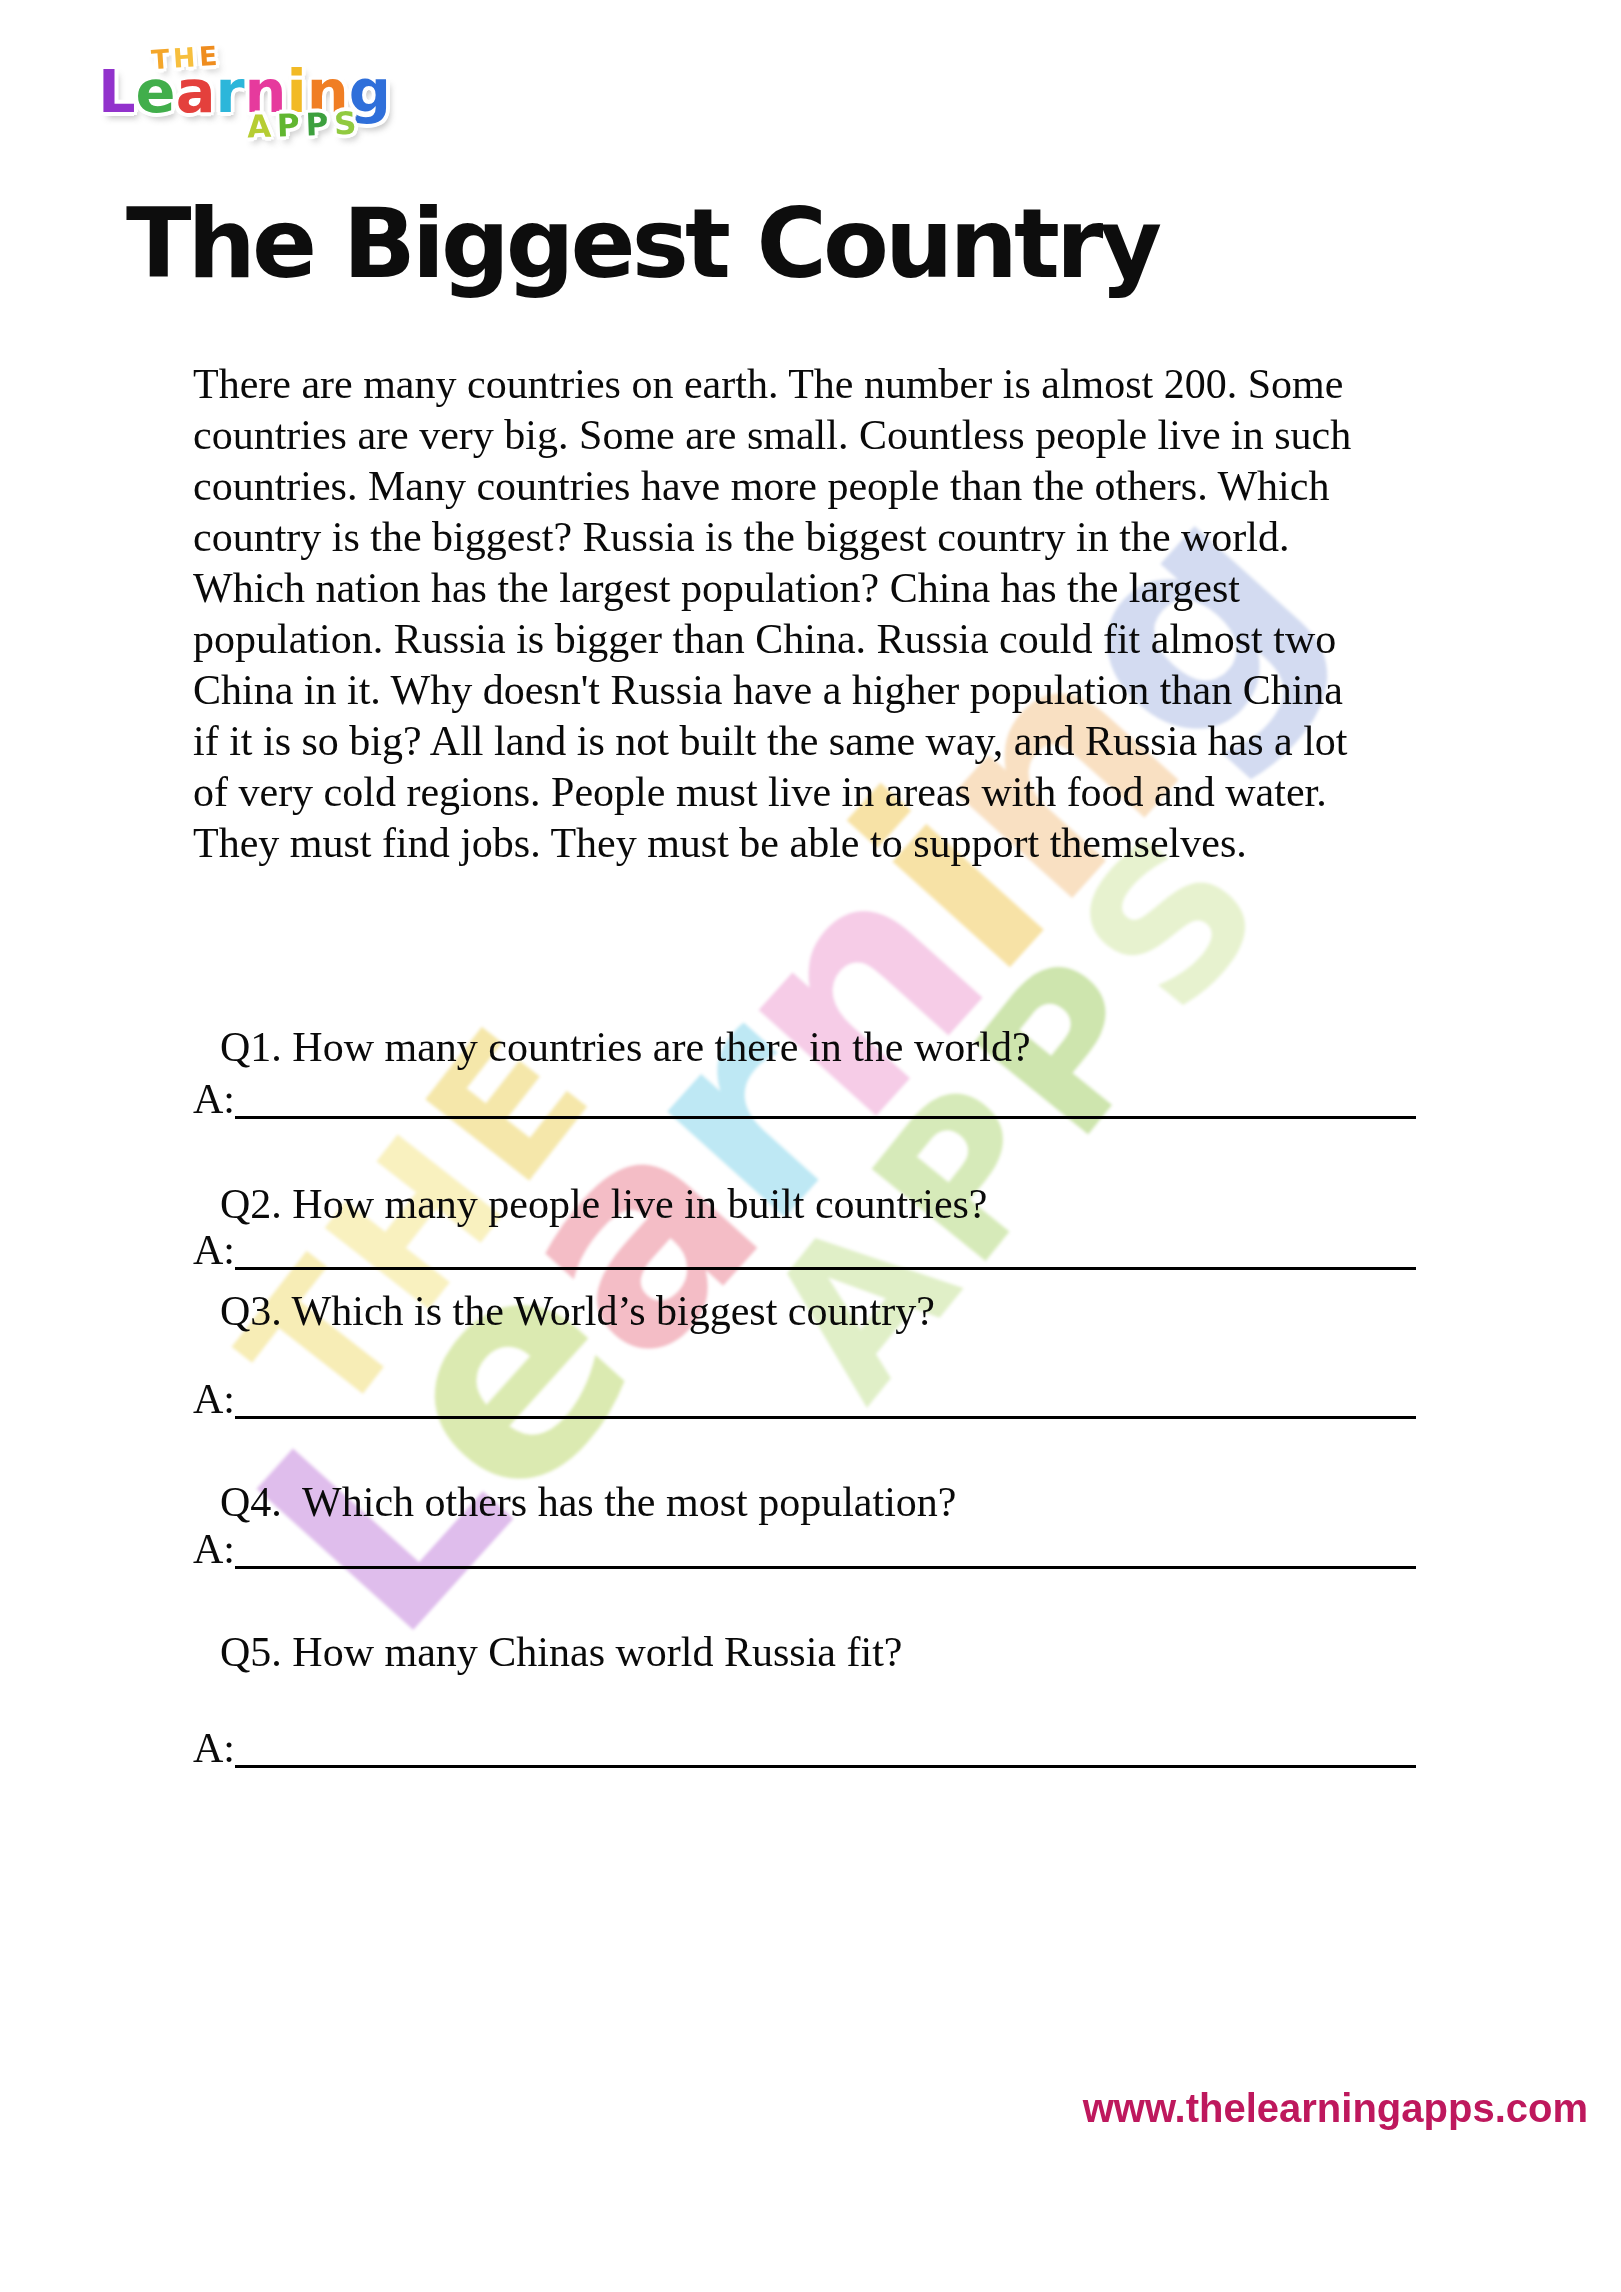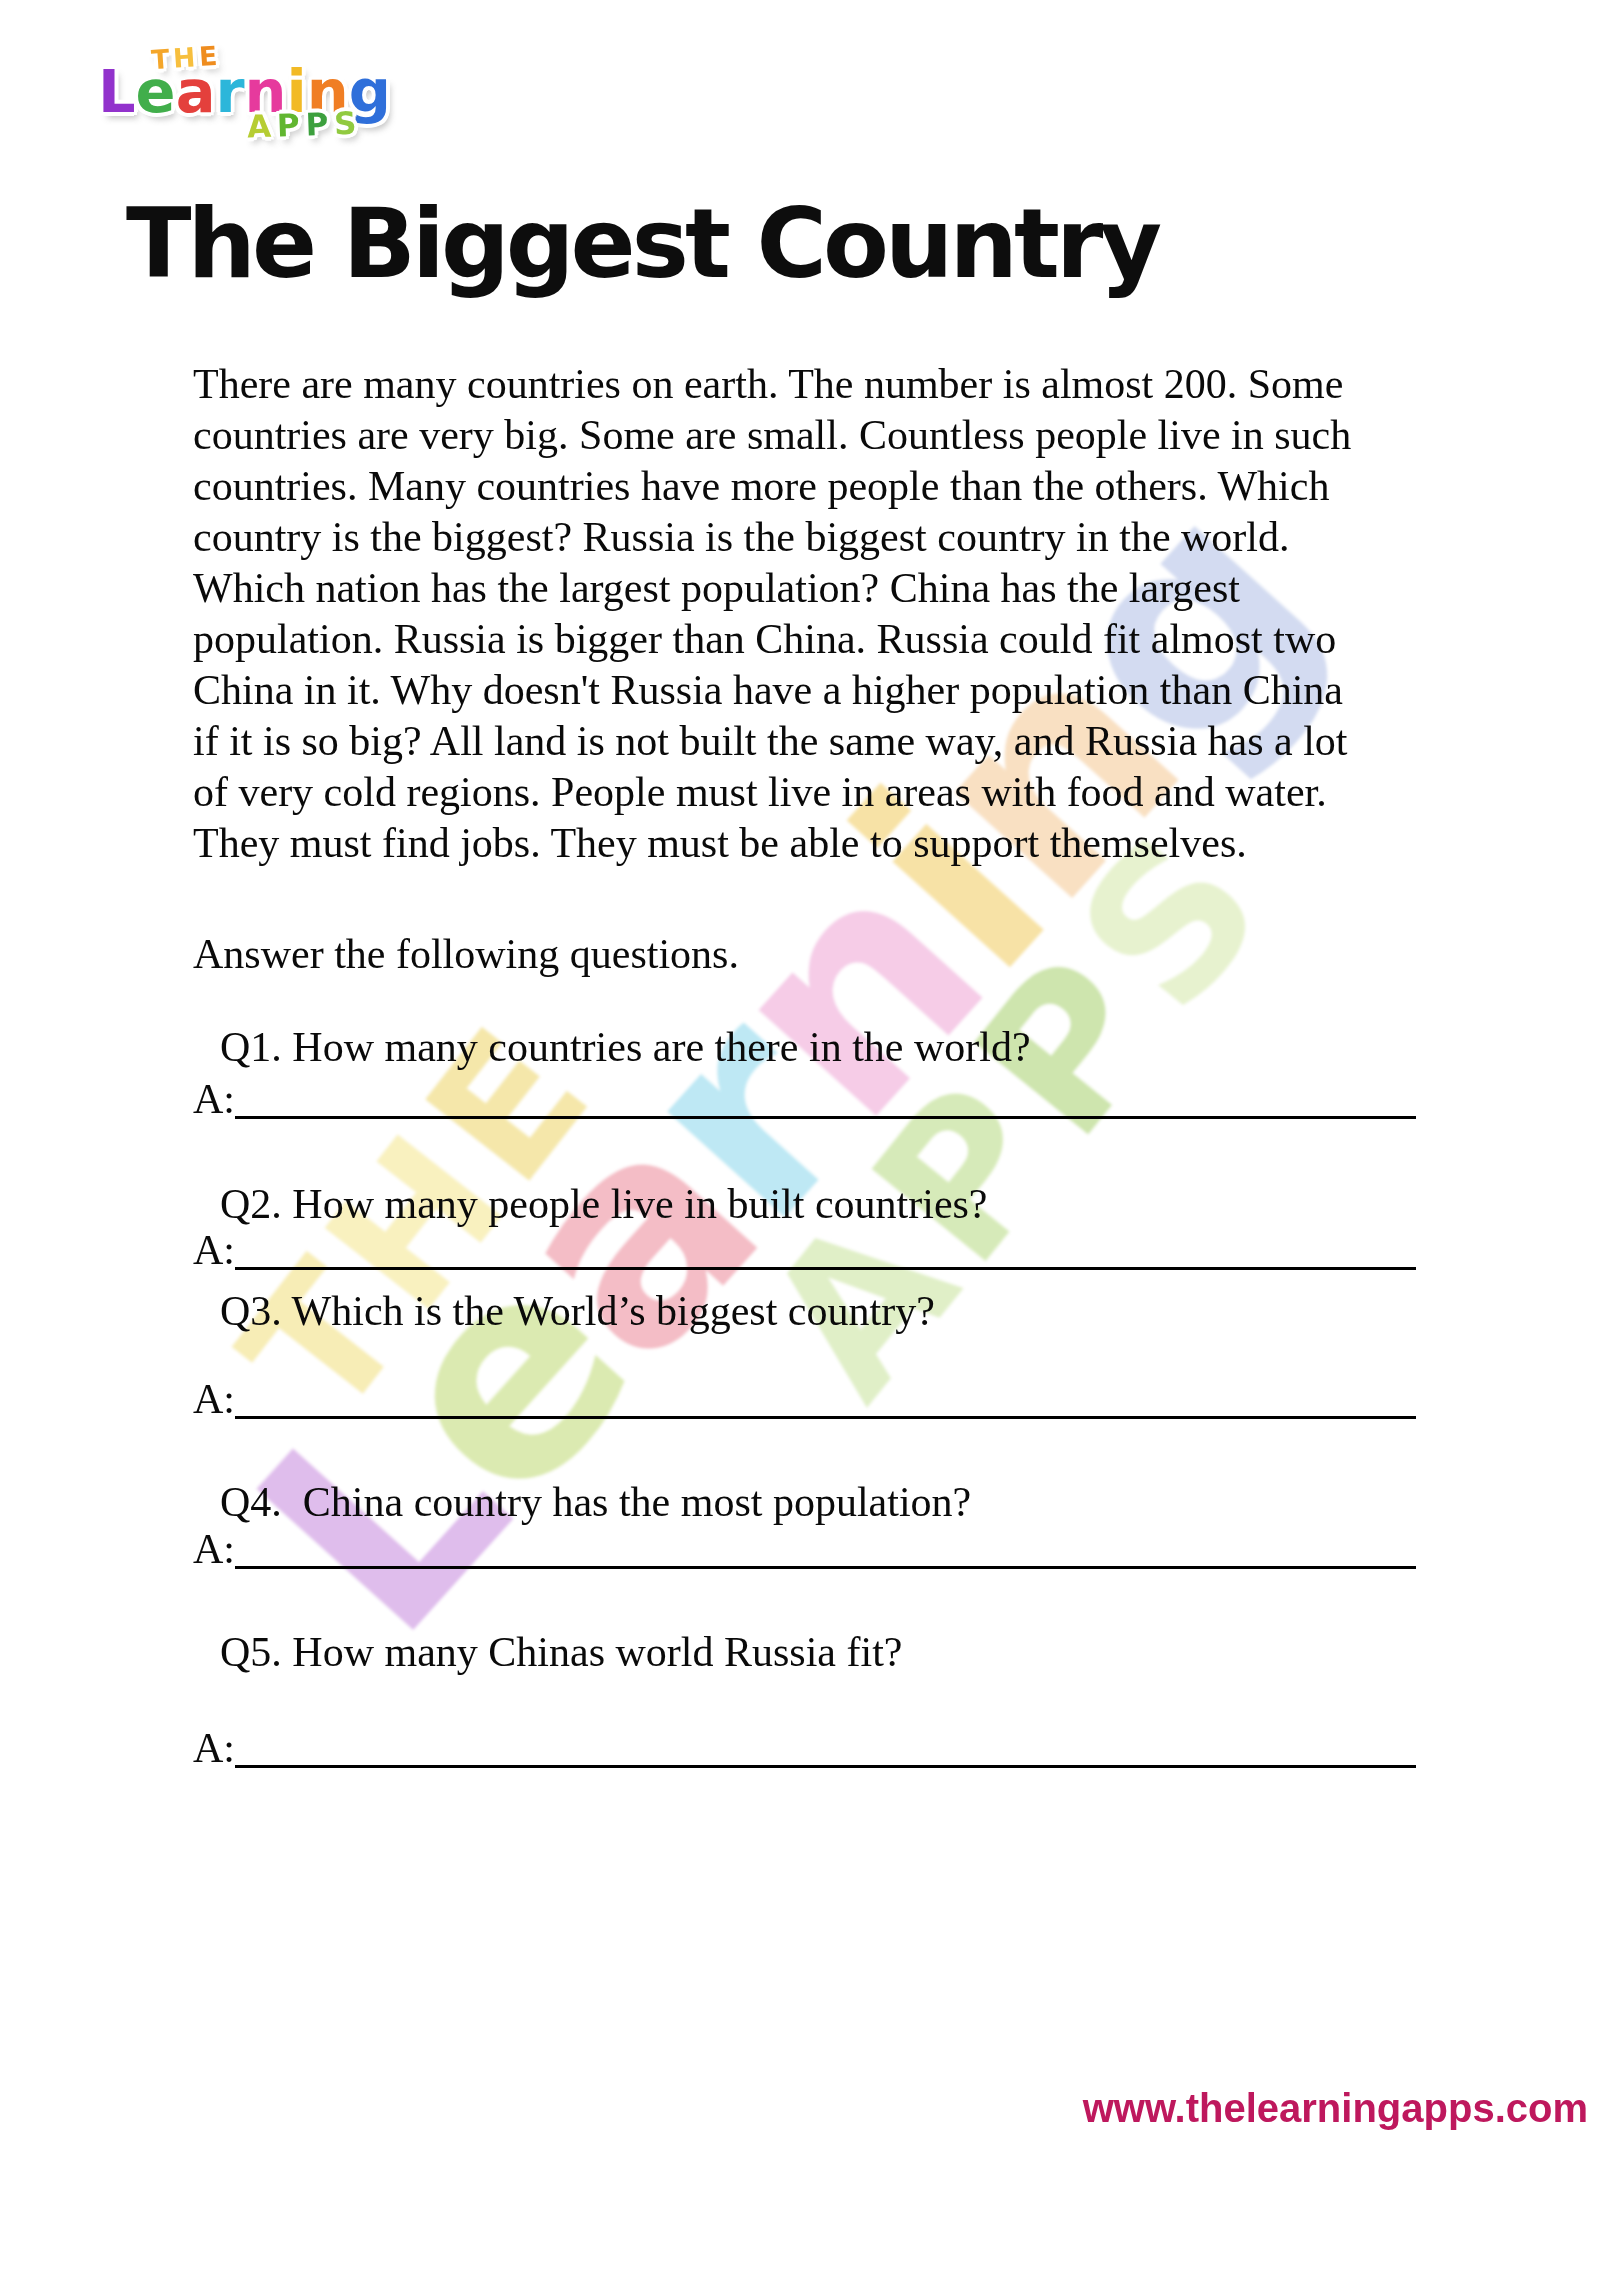--- a/index.html
+++ b/index.html
@@ -109,41 +109,40 @@
 countries are very big. Some are small. Countless people live in such
 countries. Many countries have more people than the others. Which
 country is the biggest? Russia is the biggest country in the world.
 Which nation has the largest population? China has the largest
 population. Russia is bigger than China. Russia could fit almost two
 China in it. Why doesn't Russia have a higher population than China
 if it is so big? All land is not built the same way, and Russia has a lot
 of very cold regions. People must live in areas with food and water.
 They must find jobs. They must be able to support themselves.</div>
 
-  <div class="instructions">Answer the following questions.</div>
 
   <div class="q-label" style="top:1023px">Q1. How many countries are there in the world?</div>
   <div class="answer-row" style="top:1077px">
     <span class="a-prefix">A:</span>
     <span class="answer-line"></span>
   </div>
 
   <div class="q-label" style="top:1180px">Q2. How many people live in built countries?</div>
   <div class="answer-row" style="top:1228px">
     <span class="a-prefix">A:</span>
     <span class="answer-line"></span>
   </div>
 
   <div class="q-label" style="top:1287px">Q3. Which is the World’s biggest country?</div>
   <div class="answer-row" style="top:1377px">
     <span class="a-prefix">A:</span>
     <span class="answer-line"></span>
   </div>
 
-  <div class="q-label" style="top:1478px">Q4.  China country has the most population?</div>
+  <div class="q-label" style="top:1478px">Q4.  Which others has the most population?</div>
   <div class="answer-row" style="top:1527px">
     <span class="a-prefix">A:</span>
     <span class="answer-line"></span>
   </div>
 
   <div class="q-label" style="top:1628px">Q5. How many Chinas world Russia fit?</div>
   <div class="answer-row" style="top:1726px">
     <span class="a-prefix">A:</span>
     <span class="answer-line"></span>
   </div>

